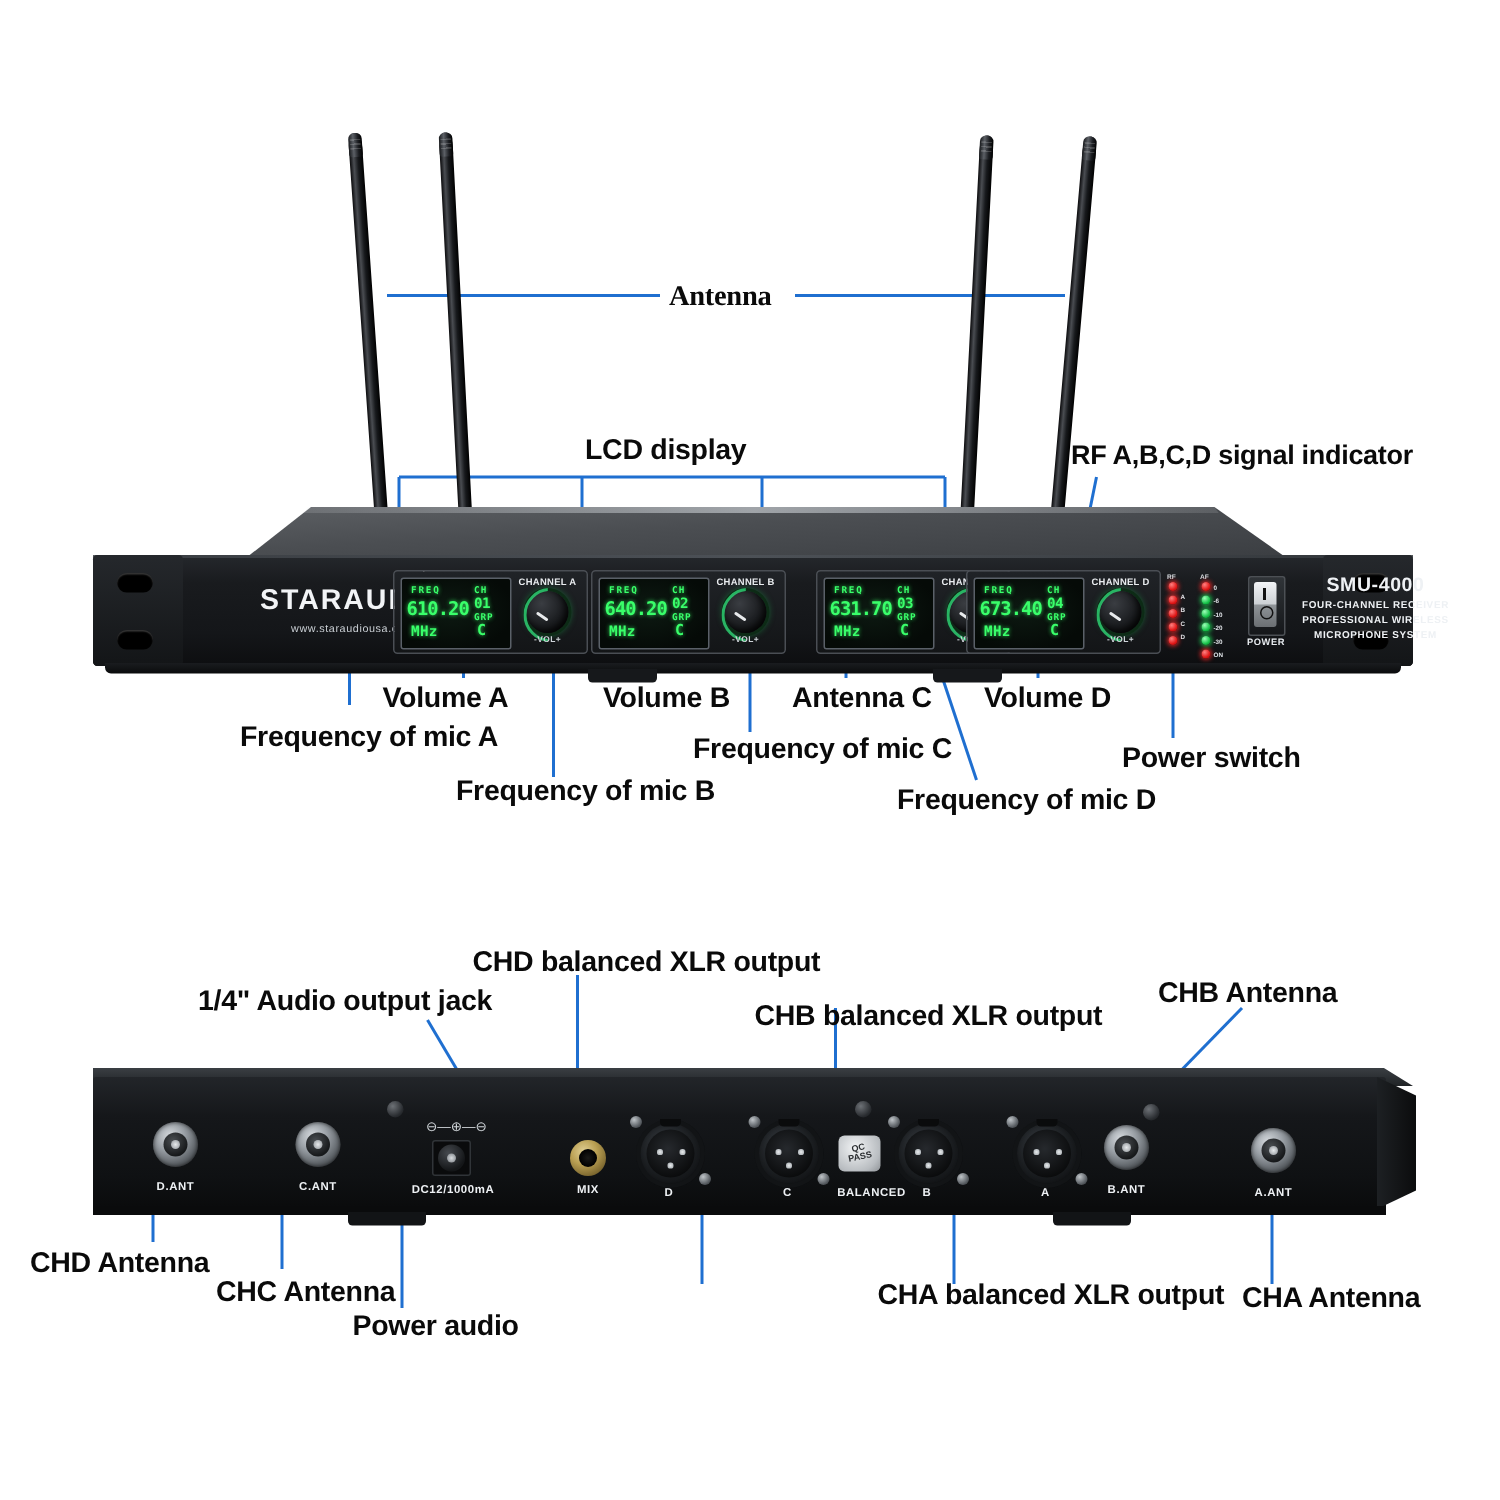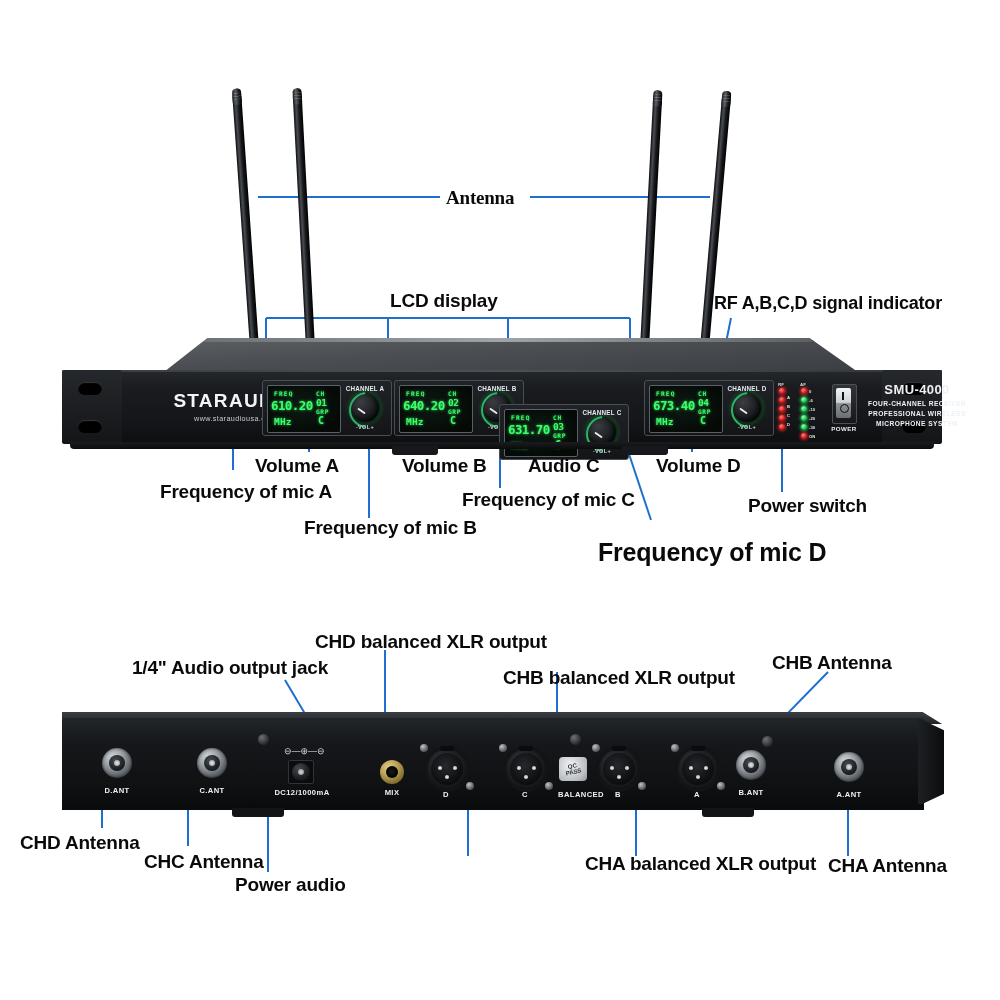--- a/index.html
+++ b/index.html
@@ -312,21 +312,21 @@
       </div>
       <div class="knobwrap">
         <div class="chtitle">CHANNEL B</div>
         <div class="knob">
             <div class="ptr"></div>
           </div>
         <div class="vol">-VOL+</div>
       </div>
     </div>
 
-    <div class="chmod" style="left:437px;margin-top:24px;">
+    <div class="chmod" style="left:482px;">
       <div class="lcd">
         <div class="lcdgrid">
           <div class="g freqlab">FREQ</div>
           <div class="g chlab">CH</div>
           <div class="g freqval">631.70</div>
           <div class="g chval">03</div>
           <div class="g grplab">GRP</div>
           <div class="g mhz">MHz</div>
           <div class="g grpval">C</div>
         </div>
@@ -494,27 +494,27 @@
     <div class="bnc" style="left:772px;top:40px;"></div>
     <div class="blab" style="left:758px;top:78px;width:58px;">A.ANT</div>
   </div>
 
   <div class="lbl" style="left:446px;top:188px;font-size:19px;font-family:Liberation Serif, serif;">Antenna</div>
   <div class="lbl" style="left:390px;top:291px;font-size:19px;">LCD display</div>
   <div class="lbl" style="left:714px;top:294px;font-size:18px;">RF A,B,C,D signal indicator</div>
 
   <div class="lbl" style="left:255px;top:456px;font-size:19px;">Volume A</div>
   <div class="lbl" style="left:402px;top:456px;font-size:19px;">Volume B</div>
-  <div class="lbl" style="left:528px;top:456px;font-size:19px;">Audio C</div>
+  <div class="lbl" style="left:528px;top:456px;font-size:19px;">Antenna C</div>
   <div class="lbl" style="left:656px;top:456px;font-size:19px;">Volume D</div>
 
   <div class="lbl" style="left:160px;top:482px;font-size:19px;">Frequency of mic A</div>
   <div class="lbl" style="left:304px;top:518px;font-size:19px;">Frequency of mic B</div>
   <div class="lbl" style="left:462px;top:490px;font-size:19px;">Frequency of mic C</div>
-  <div class="lbl" style="left:598px;top:540px;font-size:25px;">Frequency of mic D</div>
+  <div class="lbl" style="left:598px;top:524px;font-size:19px;">Frequency of mic D</div>
   <div class="lbl" style="left:748px;top:496px;font-size:19px;">Power switch</div>
 
   <div class="lbl" style="left:132px;top:658px;font-size:19px;">1/4" Audio output jack</div>
   <div class="lbl" style="left:315px;top:632px;font-size:19px;">CHD balanced XLR output</div>
   <div class="lbl" style="left:503px;top:668px;font-size:19px;">CHB balanced XLR output</div>
   <div class="lbl" style="left:772px;top:653px;font-size:19px;">CHB Antenna</div>
 
   <div class="lbl" style="left:20px;top:833px;font-size:19px;">CHD Antenna</div>
   <div class="lbl" style="left:144px;top:852px;font-size:19px;">CHC Antenna</div>
   <div class="lbl" style="left:235px;top:875px;font-size:19px;">Power audio</div>

